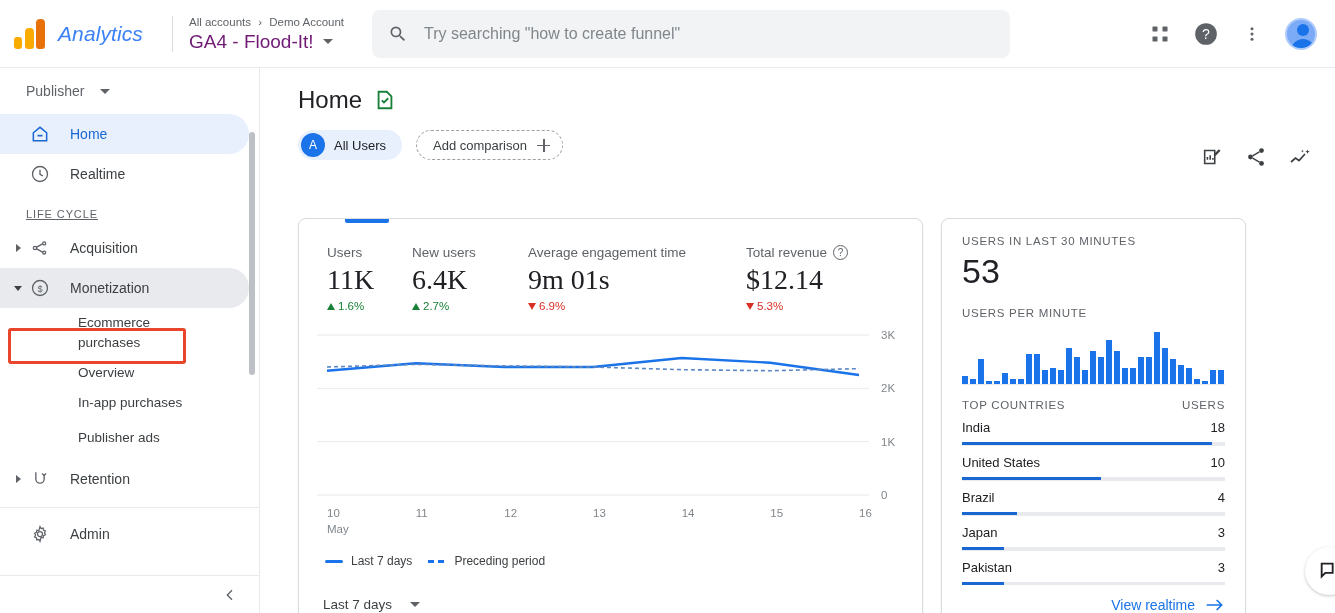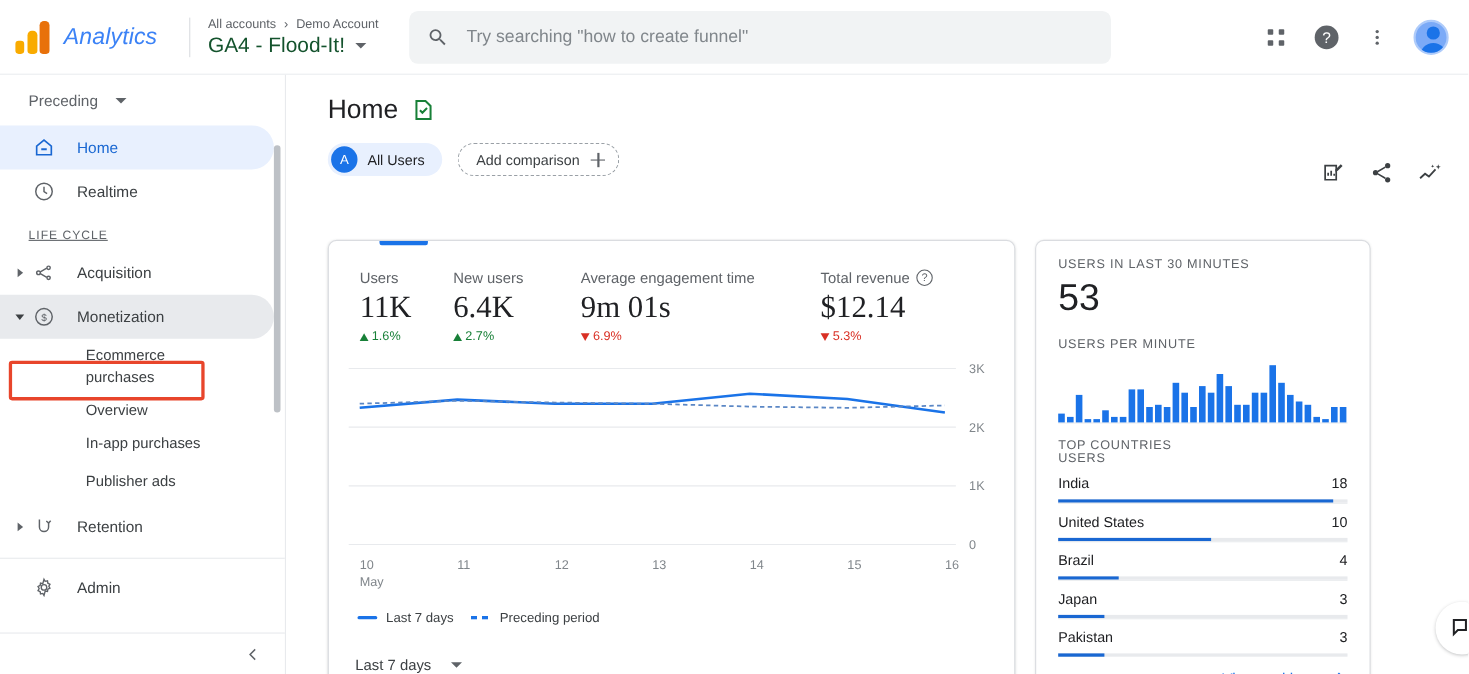--- a/index.html
+++ b/index.html
@@ -20,21 +20,21 @@
   .ga-logo { width: 34px; height: 30px; position: relative; margin-right: 10px; }
   .ga-logo i { position: absolute; bottom: 0; border-radius: 3px; display: block; }
   .ga-logo .b1 { left: 0;  width: 8px;  height: 12px; background: #f9ab00; }
   .ga-logo .b2 { left: 11px; width: 9px; height: 21px; background: #f9ab00; border-radius: 4px 4px 3px 3px; }
   .ga-logo .b3 { left: 22px; width: 9px; height: 30px; background: #e8710a; border-radius: 4px 4px 3px 3px; }
   .brand { font-size: 21px; color: #3b82f6; letter-spacing: .1px; font-style: italic; }
   .vdiv { width: 1px; height: 36px; background: #dadce0; margin: 0 16px 0 2px; }
   .acct { display: flex; flex-direction: column; justify-content: center; min-width: 200px; }
   .acct-crumb { font-size: 11.5px; color: #5f6368; line-height: 16px; white-space: nowrap; }
   .acct-crumb .sep { margin: 0 4px; }
-  .acct-name { font-size: 19px; color: #14532d; line-height: 24px; display: flex; align-items: center; white-space: nowrap; }
+  .acct-name { font-size: 19px; color: #701a75; line-height: 24px; display: flex; align-items: center; white-space: nowrap; }
   .caret-dn {
     width: 0; height: 0; margin-left: 9px;
     border-left: 5px solid transparent; border-right: 5px solid transparent;
     border-top: 5px solid #5f6368;
   }
   .searchbar {
     position: absolute; left: 372px; top: 10px; width: 638px; height: 48px;
     background: #f1f3f4; border-radius: 8px; display: flex; align-items: center; padding: 0 16px;
   }
   .search-icon { width: 20px; height: 20px; margin-right: 16px; flex: none; }
@@ -154,21 +154,21 @@
     position: absolute; left: 24px; top: 378px; display: flex; align-items: center; gap: 9px; cursor: pointer;
   }
   .daterange span { font-size: 13.5px; color: #3c4043; }
 
   
   .rt-label { font-size: 11.5px; color: #5f6368; letter-spacing: .7px; }
   .rt-big { font-size: 34px; color: #202124; line-height: 44px; margin-top: 2px; }
   .rt-label2 { font-size: 11.5px; color: #5f6368; letter-spacing: .7px; margin-top: 14px; }
   .rt-bars { height: 56px; display: flex; align-items: flex-end; gap: 2px; margin-top: 10px; border-bottom: 1px solid #e8eaed; padding-bottom: 0; }
   .rt-bar { width: 6px; background: #1a73e8; flex: none; }
-  .ctry-head { display: flex; justify-content: space-between; margin-top: 14px; flex-direction: column; }
+  .ctry-head { display: flex; justify-content: space-between; margin-top: 14px; }
   .ctry-head span { font-size: 11.5px; color: #5f6368; letter-spacing: .7px; }
   .ctry-row { padding-top: 9px; border-top: 1px solid #e8eaed; position: relative; }
   .ctry-row:first-of-type { border-top: none; }
   .ctry-line { display: flex; justify-content: space-between; align-items: baseline; }
   .ctry-name { font-size: 13px; color: #202124; }
   .ctry-val { font-size: 13px; color: #202124; }
   .ctry-track { height: 3px; background: #e8eaed; margin-top: 7px; position: relative; }
   .ctry-fill { height: 3px; background: #1967d2; position: absolute; left: 0; top: 0; }
   .viewrt { display: flex; align-items: center; justify-content: flex-end; gap: 10px; margin-top: 12px; cursor: pointer; }
   .viewrt span { font-size: 14px; color: #1a73e8; }
@@ -236,21 +236,21 @@
             <circle cx="12" cy="19" r="2"></circle>
       </g>
         </svg>
     </div>
     <div class="avatar"></div>
   </div>
 </div>
 
 <div class="sidebar">
   <div class="reporting-row">
-    <span>Preceding</span>
+    <span>Publisher</span>
     <span class="caret-dn"></span>
   </div>
 
   <div class="nav-item active">
     <span class="expander"></span>
     <span class="nav-ico">
       <svg width="20" height="20" viewBox="0 0 24 24">
           <path fill="none" stroke="#1967d2" stroke-width="1.8" d="M4 10.5L12 4l8 6.5V20H4z"></path>
           <path fill="#1967d2" d="M9 13h6v2H9z"></path>
         </svg>

